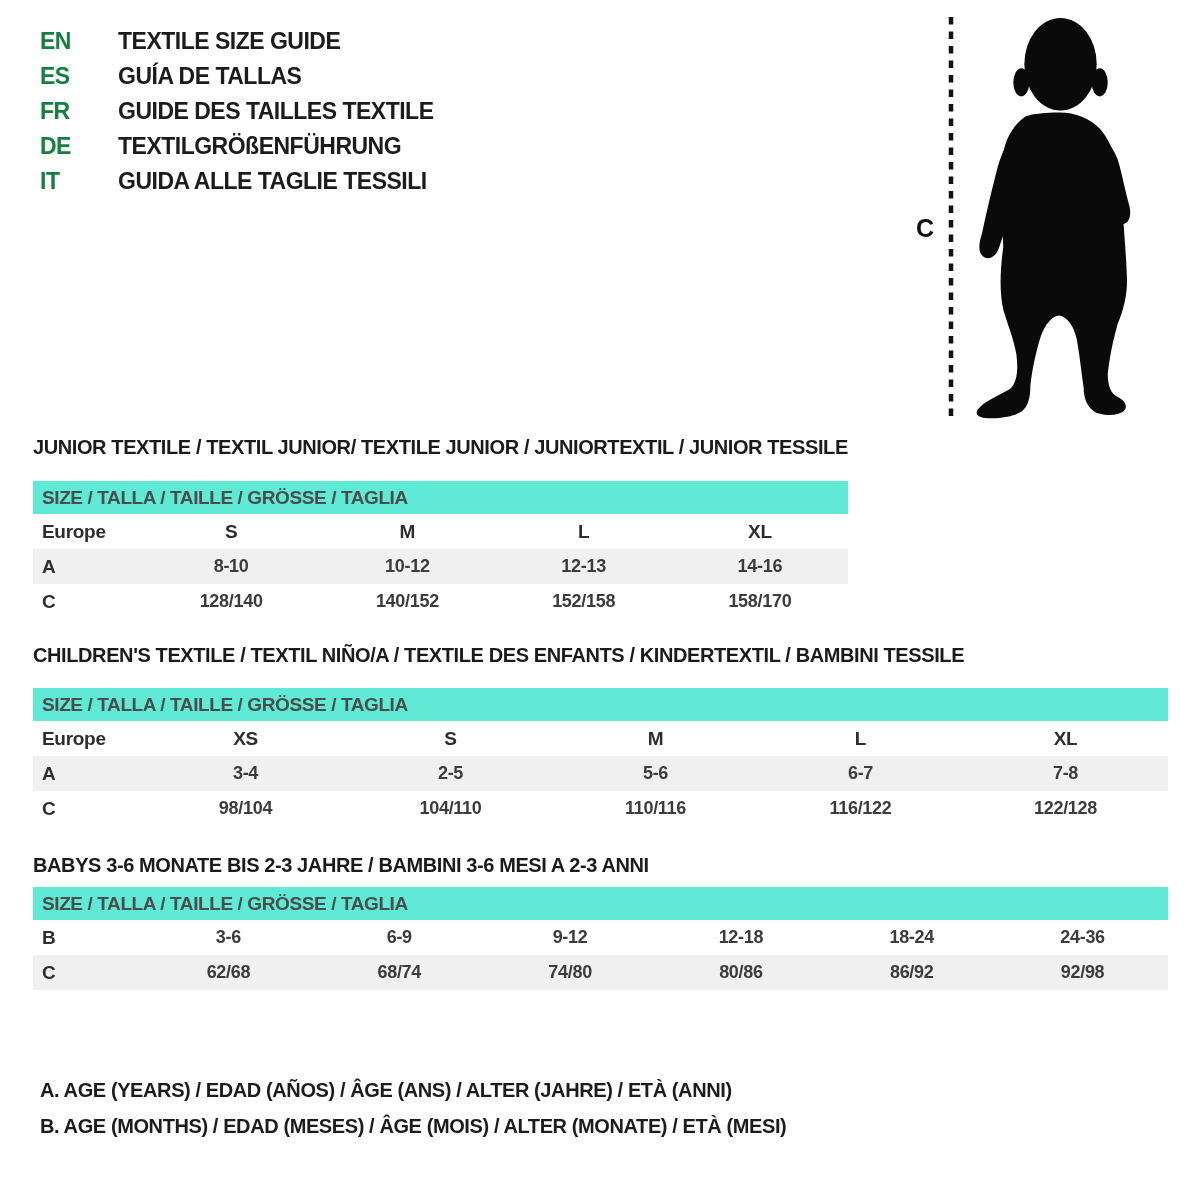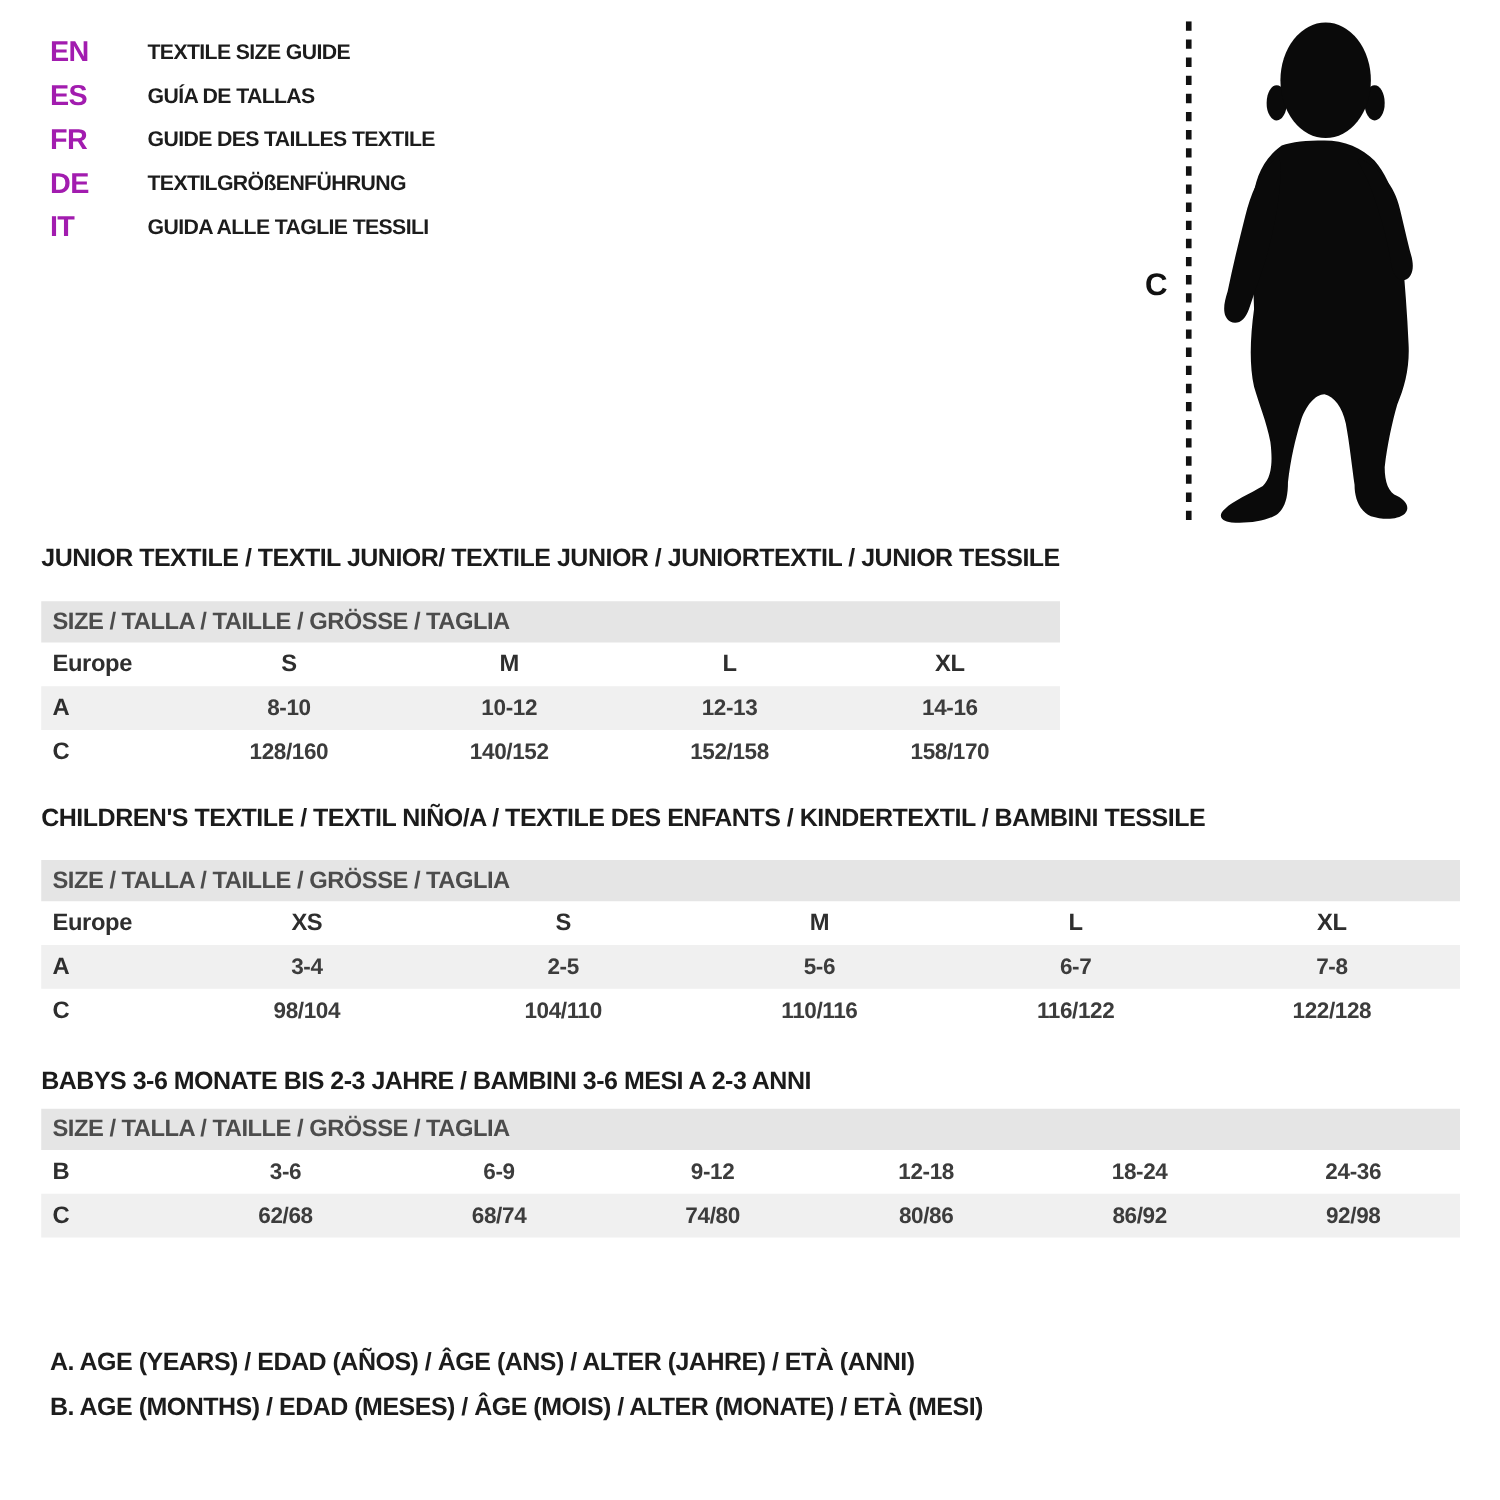--- a/index.html
+++ b/index.html
@@ -7,25 +7,25 @@
   body {
     width:1200px; height:1200px; position:relative; overflow:hidden;
     font-family:"Liberation Sans","DejaVu Sans",sans-serif;
     -webkit-font-smoothing:antialiased;
   }
 
   
   .lang-block { position:absolute; top:24px; left:40px; }
   .lang-row { display:flex; height:35px; align-items:center; }
   .lang-code {
-    width:78px; font-size:23px; font-weight:700; color:#a21caf;
+    width:78px; font-size:23px; font-weight:700; color:#15803d;
     letter-spacing:-0.5px;
   }
   .lang-title {
-    font-size:17px; font-weight:700; color:#1c1c1c; letter-spacing:-0.5px;
+    font-size:23px; font-weight:700; color:#1c1c1c; letter-spacing:-0.5px;
   }
 
   
   .figure { position:absolute; top:0; left:880px; width:300px; height:430px; }
   .c-label {
     position:absolute; top:214px; left:36px;
     font-size:25px; font-weight:700; color:#111; letter-spacing:-0.5px;
   }
   .dash-line { position:absolute; top:17px; left:66px; }
   .toddler { position:absolute; top:16px; left:93px; }
@@ -34,21 +34,21 @@
   .section { position:absolute; left:33px; }
   #junior-section  { top:434px; width:815px; }
   #children-section{ top:642px; width:1135px; }
   #babies-section  { top:852px; width:1135px; }
 
   .sec-title {
     font-size:20px; font-weight:700; color:#1b1b1b; letter-spacing:-0.4px;
     margin-left:0; line-height:26px; white-space:nowrap;
   }
   .size-bar {
-    height:33px; background:#e5e5e5; display:flex; align-items:center;
+    height:33px; background:#5eead4; display:flex; align-items:center;
     padding-left:9px; font-size:19px; font-weight:700; color:#4c4c4c;
     letter-spacing:-0.4px;
   }
   #junior-section .size-bar   { margin-top:21px; }
   #children-section .size-bar { margin-top:20px; }
   #babies-section .size-bar   { margin-top:9px; }
 
   .trow { display:flex; height:35px; align-items:center; }
   .trow.shaded { background:#f0f0f0; }
   .trow .lbl {
@@ -164,21 +164,21 @@
   </div>
   <div class="trow shaded">
     <span class="lbl">A</span>
     <span class="cell">8-10</span>
     <span class="cell">10-12</span>
     <span class="cell">12-13</span>
     <span class="cell">14-16</span>
   </div>
   <div class="trow">
     <span class="lbl">C</span>
-    <span class="cell">128/160</span>
+    <span class="cell">128/140</span>
     <span class="cell">140/152</span>
     <span class="cell">152/158</span>
     <span class="cell">158/170</span>
   </div>
 </div>
 
 <div class="section" id="children-section">
   <div class="sec-title">CHILDREN'S TEXTILE / TEXTIL NIÑO/A / TEXTILE DES ENFANTS / KINDERTEXTIL / BAMBINI TESSILE</div>
   <div class="size-bar">SIZE / TALLA / TAILLE / GRÖSSE / TAGLIA</div>
   <div class="trow europe-row">

